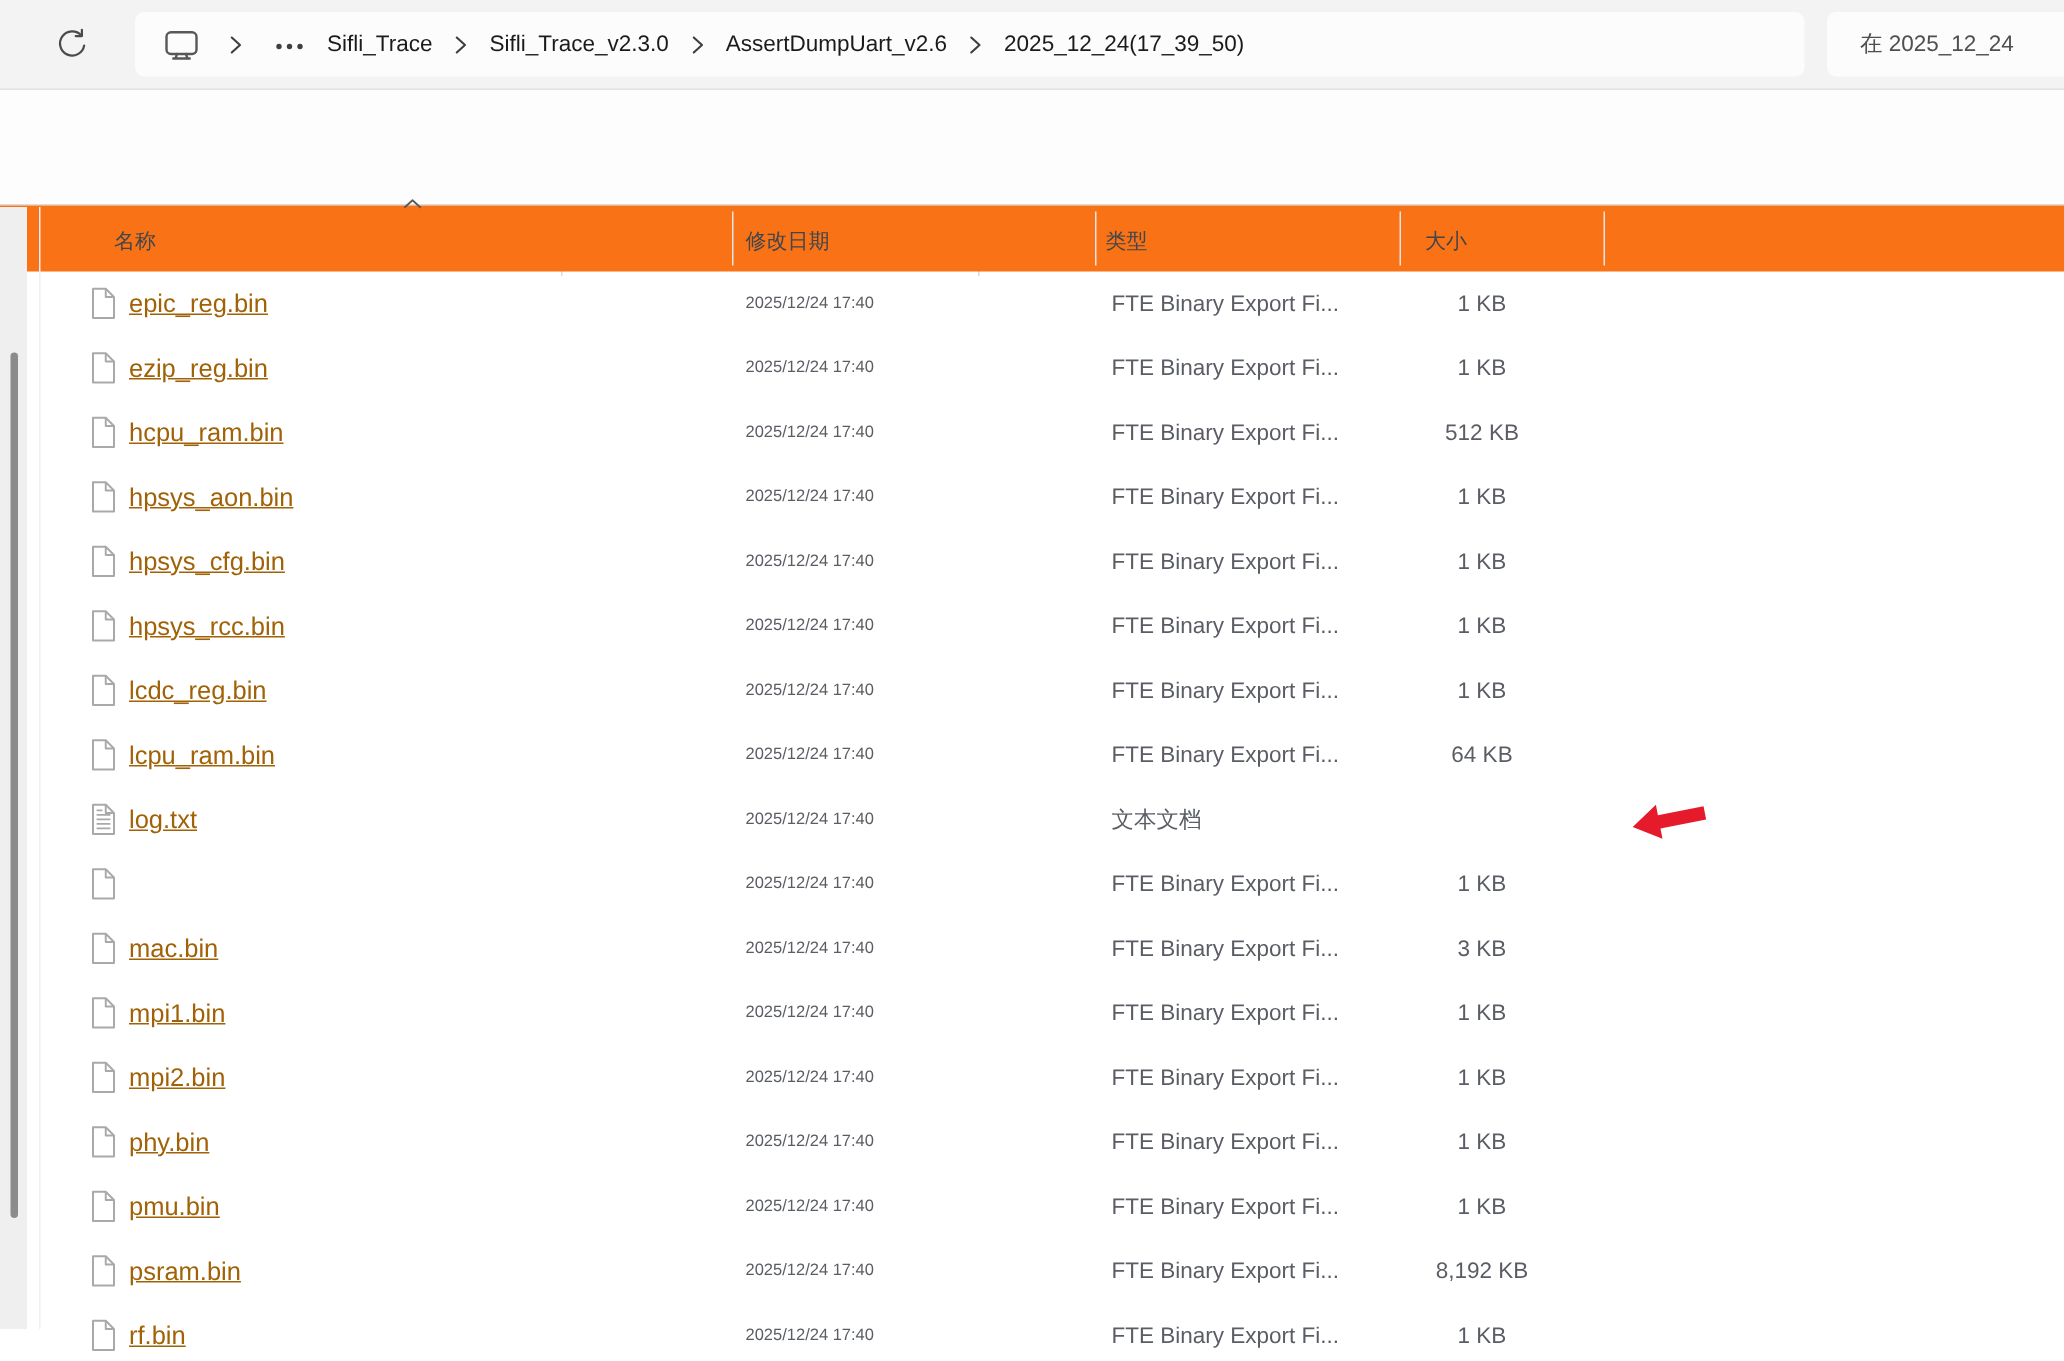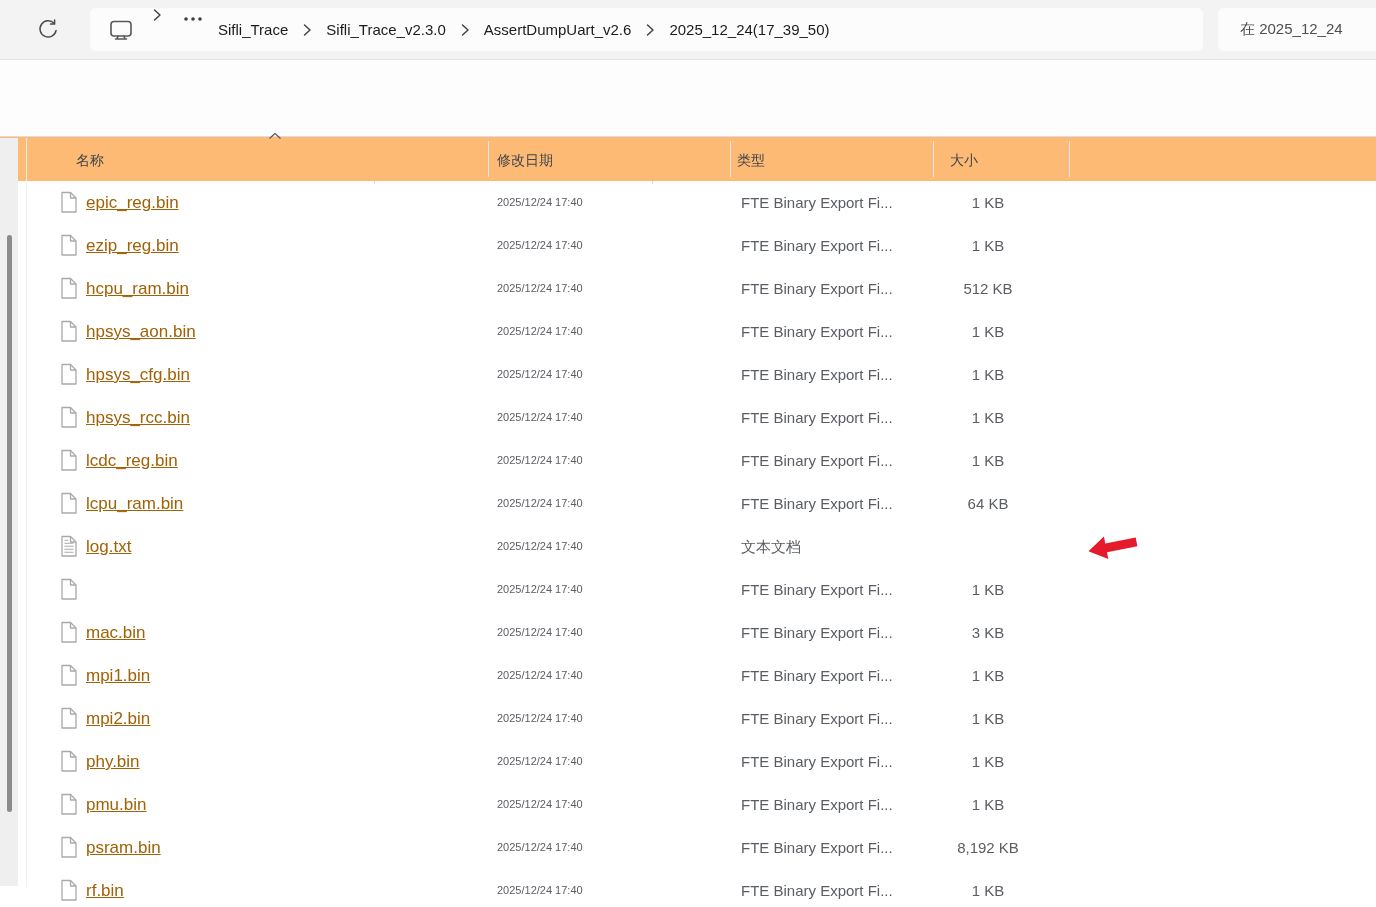--- a/index.html
+++ b/index.html
@@ -5,21 +5,21 @@
   * { margin:0; padding:0; box-sizing:border-box; }
   html,body { width:1376px; height:907px; overflow:hidden; background:#fff;
     font-family:"Liberation Sans", sans-serif; }
 
   
   .topbar { position:absolute; left:0; top:0; width:1376px; height:60px;
     background:#f3f3f3; border-bottom:1px solid #e2e2e2; }
   .refresh-btn { position:absolute; left:33px; top:15px; width:30px; height:30px;
     display:flex; align-items:center; justify-content:center; border-radius:4px; }
   .crumb-bar { position:absolute; left:90px; top:8px; width:1113px; height:43px;
-    background:#fcfcfc; border-radius:6px; display:flex; 
+    background:#fcfcfc; border-radius:6px; display:flex; align-items:center;
     padding-left:18px; }
   .bc-item { font-size:15px; color:#1b1b1b; margin:0 4px; white-space:nowrap; cursor:default; }
   .bc-chev { margin:0 10px; flex:0 0 auto; }
   .bc-device { margin-right:8px; display:flex; align-items:center; }
   .bc-dots { margin:0 10px; }
   .search-bar { position:absolute; left:1218px; top:8px; width:176px; height:43px;
     background:#fcfcfc; border-radius:6px; display:flex; align-items:center;
     padding-left:22px; overflow:hidden; }
   .search-text { font-size:15px; color:#4f4f4f; white-space:nowrap; }
 
@@ -32,21 +32,21 @@
   .tb-drop-btn { position:absolute; top:81px; height:40px; display:flex;
     align-items:center; gap:9px; padding:0 12px; border-radius:4px; }
   .tb-label { font-size:15px; color:#1f1f1f; }
 
   
   .gutter { position:absolute; left:0; top:138px; width:18px; height:748px; background:#efefef; }
   .scroll-thumb { position:absolute; left:7px; top:97px; width:5px; height:577px;
     background:#8b8b8b; border-radius:3px; }
   .content-edge { position:absolute; left:26px; top:138px; width:1px; height:748px; background:#f0f0f0; }
 
-  .header-row { position:absolute; left:0; top:137px; width:1376px; height:44px; background:#fdba74;padding-left:12px; }
+  .header-row { position:absolute; left:0; top:137px; width:1376px; height:44px; background:#f97316;padding-left:12px; }
   .hdr { position:absolute; top:0; height:44px; line-height:46px; font-size:14px;
     color:#41454c; cursor:default; }
   .hdr-name { left:76px; } .hdr-date { left:497px; } .hdr-type { left:737px; } .hdr-size { left:950px; }
   .hdr-sep { position:absolute; top:4px; width:1px; height:36px; background:#e6e6e6; }
   .sort-caret { position:absolute; left:268px; top:132px; }
 
   .file-list { position:absolute; left:0; top:181px; width:1376px; }
   .row { position:relative; width:1376px; height:43px; }
   .fi { position:absolute; left:60px; top:10px; width:18px; height:23px; }
   .c-name { position:absolute; left:86px; top:0; height:43px; line-height:43px;

